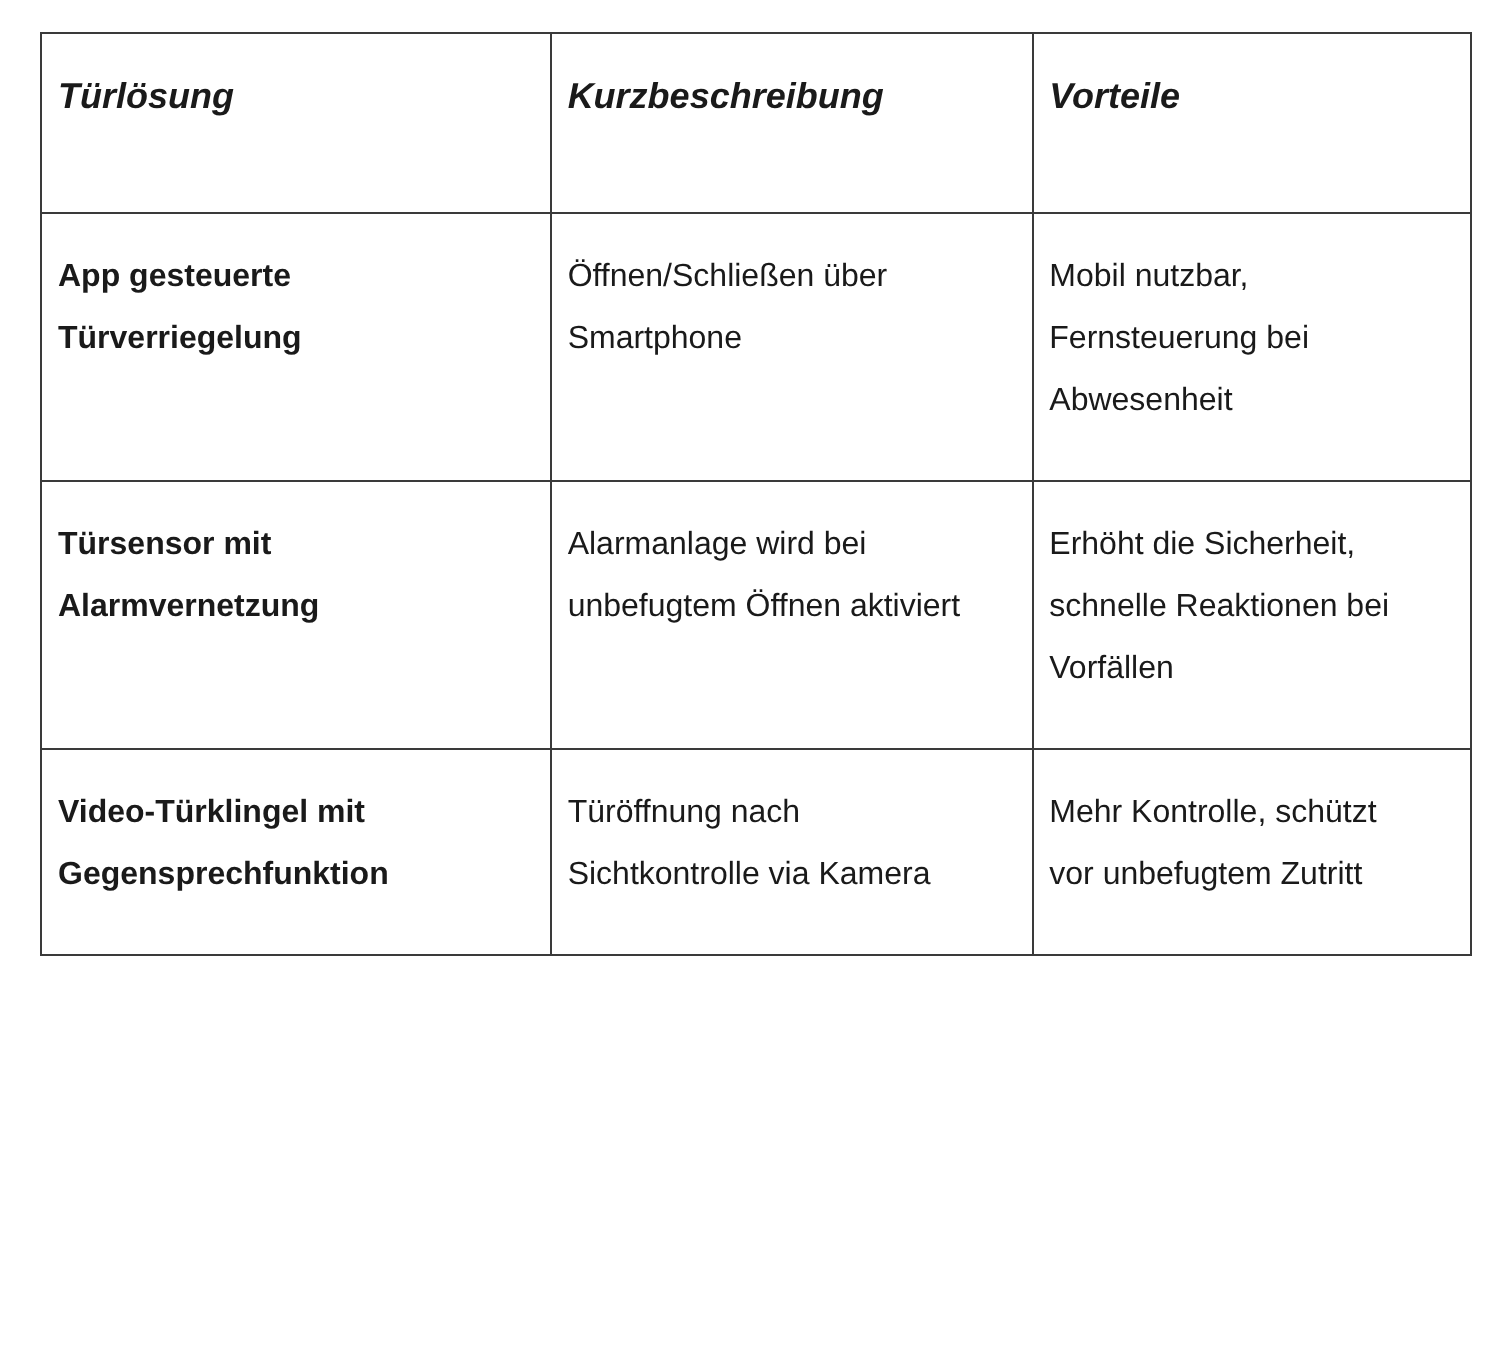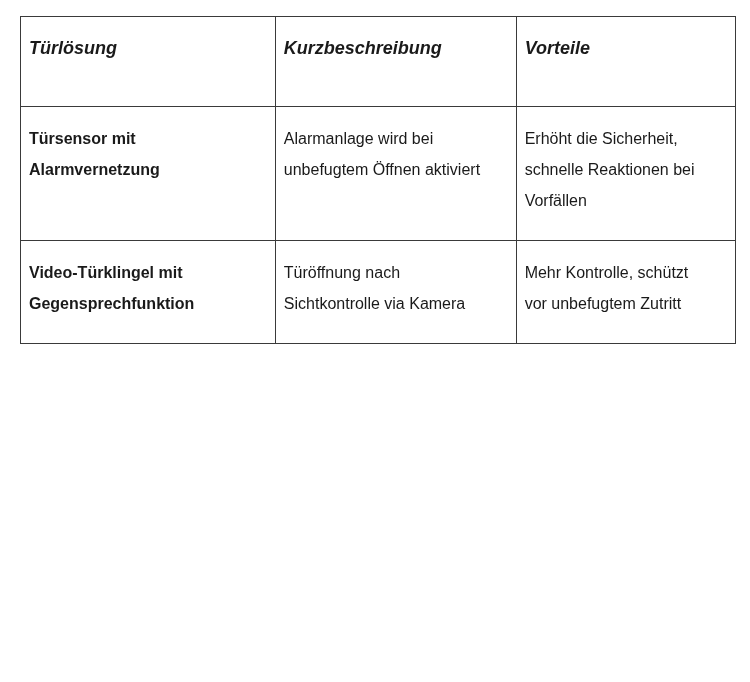--- a/index.html
+++ b/index.html
@@ -65,20 +65,35 @@
     <col class="col3">
   </colgroup>
   <thead>
     <tr>
       <th>Türlösung</th>
       <th>Kurzbeschreibung</th>
       <th>Vorteile</th>
     </tr>
   </thead>
   <tbody>
+    <tr class="row3">
+      <td class="name">
+        <span class="line">App gesteuerte</span>
+        <span class="line">Türverriegelung</span>
+      </td>
+      <td>
+        <span class="line">Öffnen/Schließen über</span>
+        <span class="line">Smartphone</span>
+      </td>
+      <td>
+        <span class="line">Mobil nutzbar,</span>
+        <span class="line">Fernsteuerung bei</span>
+        <span class="line">Abwesenheit</span>
+      </td>
+    </tr>
     <tr class="row4">
       <td class="name">
         <span class="line">Türsensor mit</span>
         <span class="line">Alarmvernetzung</span>
       </td>
       <td>
         <span class="line">Alarmanlage wird bei</span>
         <span class="line">unbefugtem Öffnen aktiviert</span>
       </td>
       <td>

